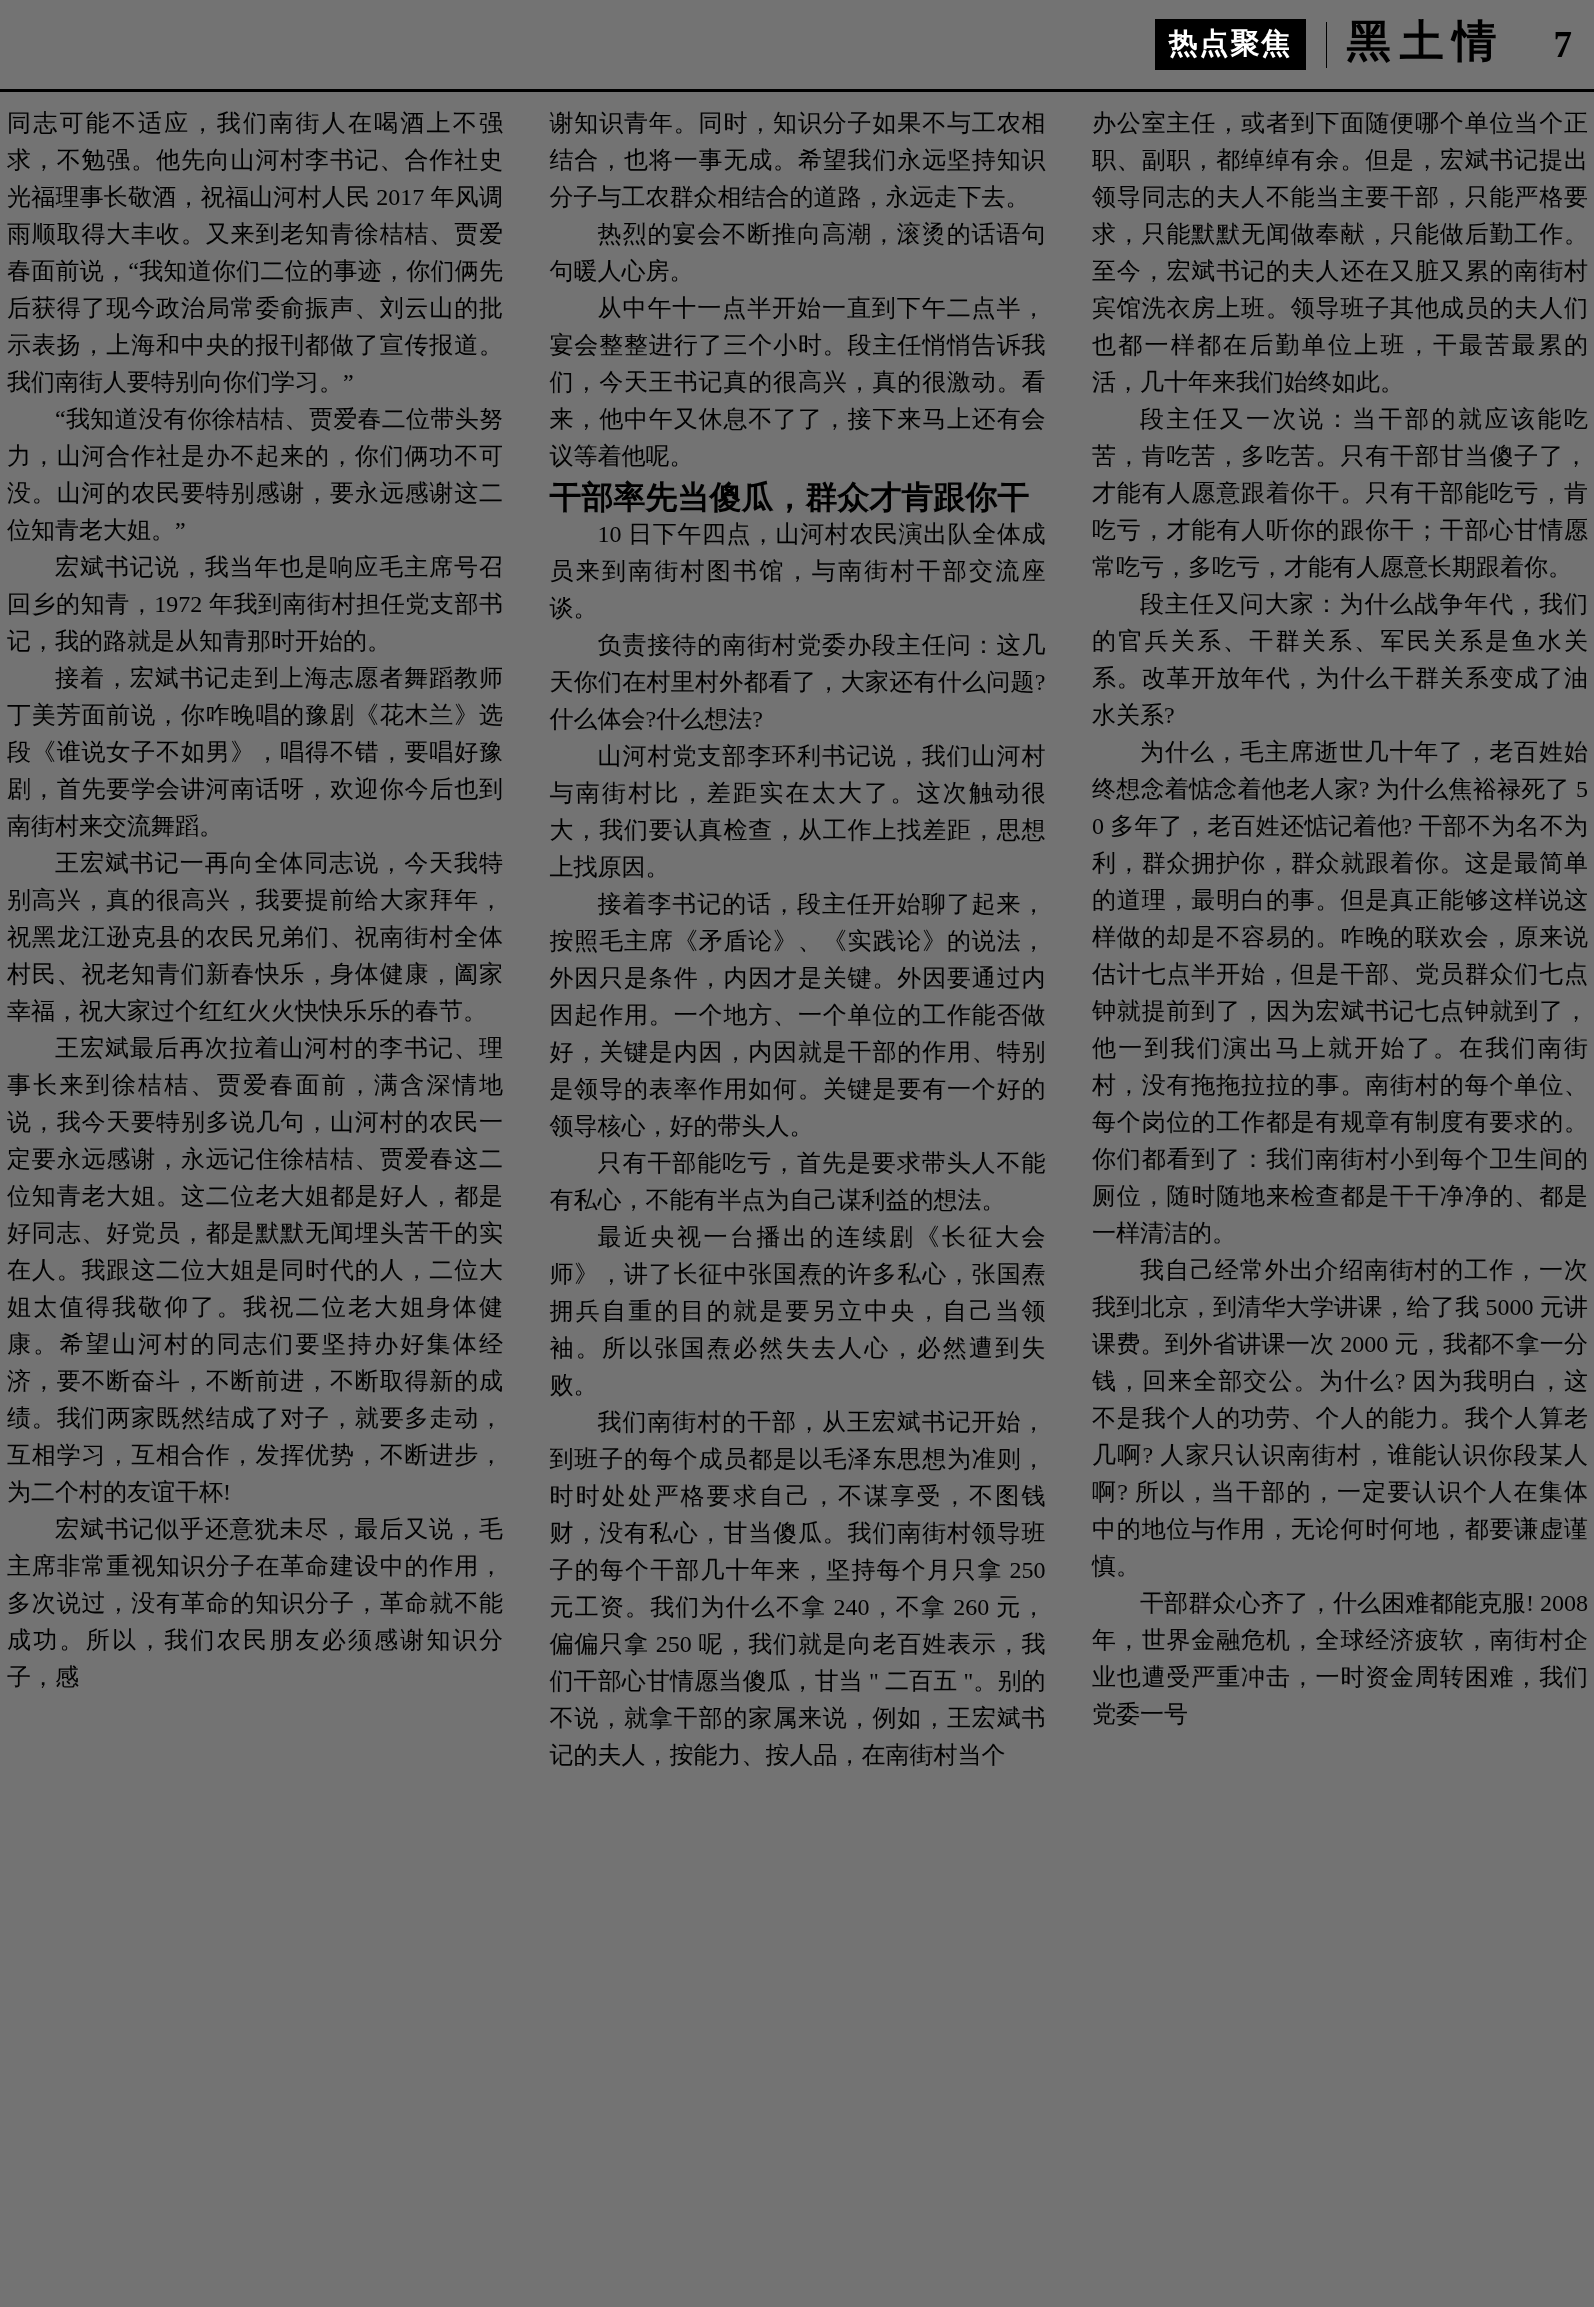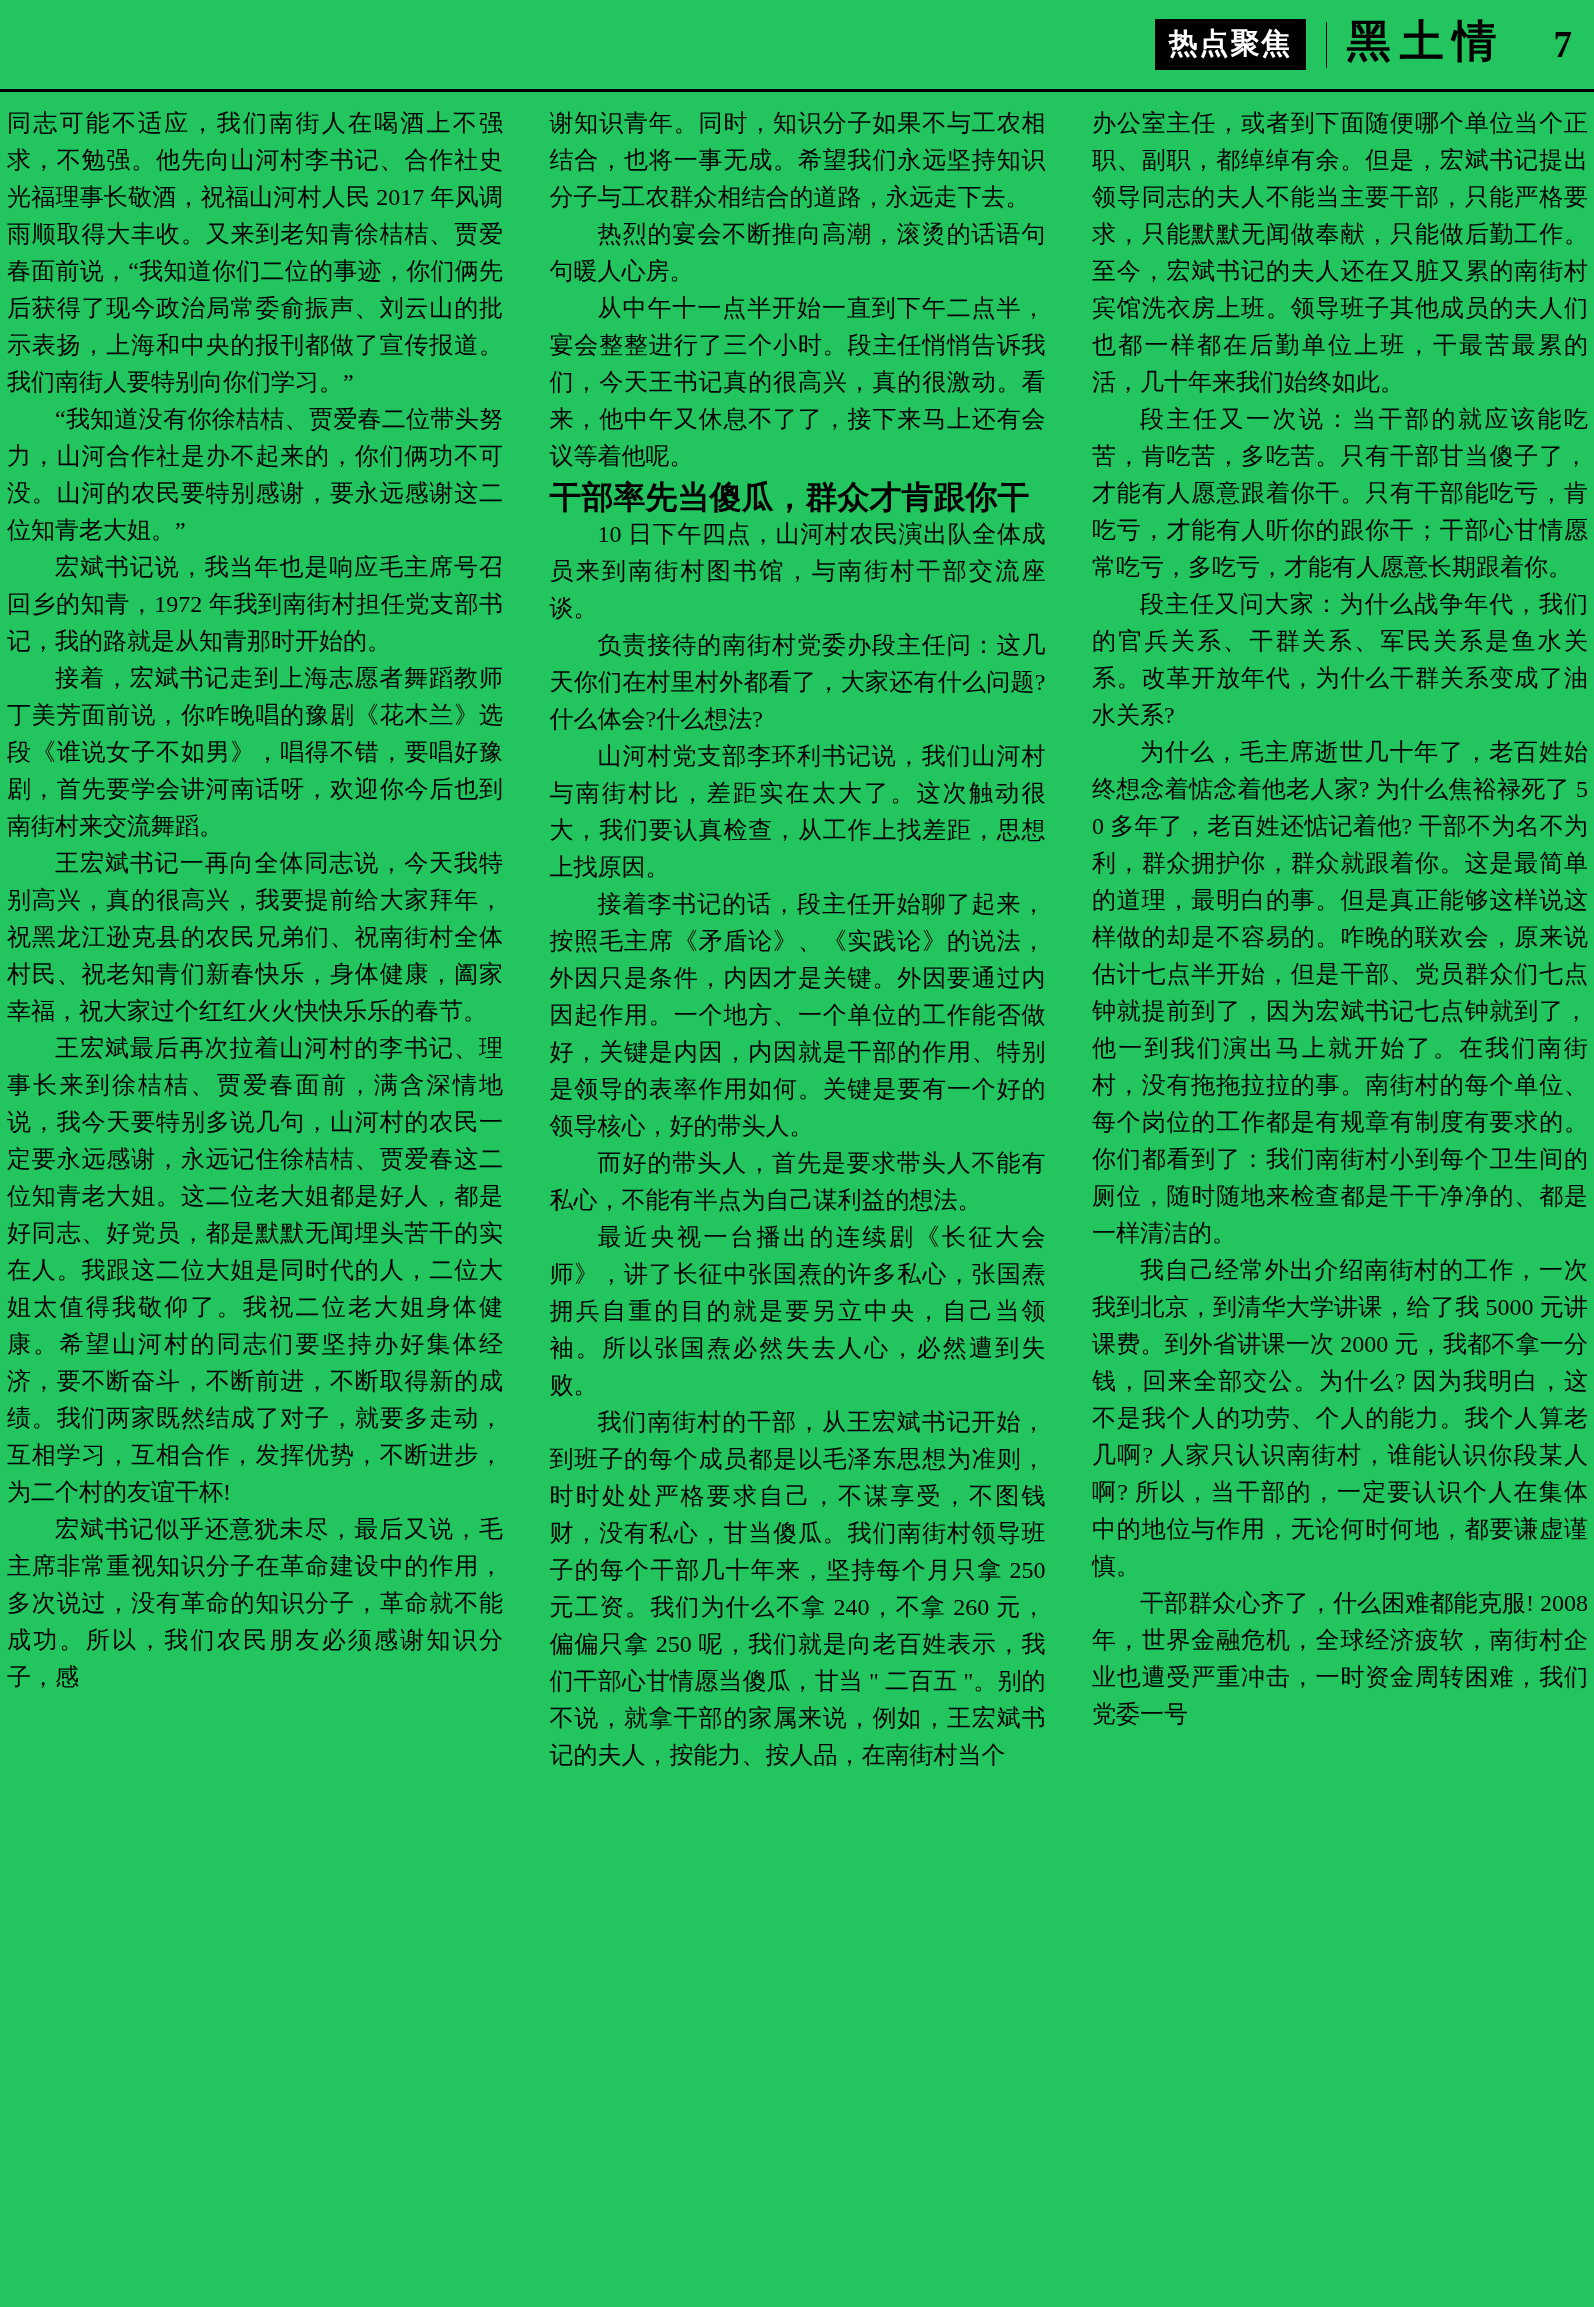--- a/index.html
+++ b/index.html
@@ -4,21 +4,21 @@
 <style>
   html, body {
     margin: 0;
     padding: 0;
     background: #ffffff;
   }
   .page {
     position: relative;
     width: 1595px;
     height: 2307px;
-    background: #22c55e;
+    background: #737373;
     font-family: "Liberation Serif", "DejaVu Serif", serif;
     color: #000000;
     box-sizing: border-box;
     overflow: hidden;
   }
   
   .header {
     position: absolute;
     top: 0;
     left: 0;
@@ -138,21 +138,21 @@
 
     <div class="column">
       <p class="para noindent">谢知识青年。同时，知识分子如果不与工农相结合，也将一事无成。希望我们永远坚持知识分子与工农群众相结合的道路，永远走下去。</p>
       <p class="para">热烈的宴会不断推向高潮，滚烫的话语句句暖人心房。</p>
       <p class="para">从中午十一点半开始一直到下午二点半，宴会整整进行了三个小时。段主任悄悄告诉我们，今天王书记真的很高兴，真的很激动。看来，他中午又休息不了了，接下来马上还有会议等着他呢。</p>
       <h3 class="subhead">干部率先当傻瓜，群众才肯跟你干</h3>
       <p class="para">10 日下午四点，山河村农民演出队全体成员来到南街村图书馆，与南街村干部交流座谈。</p>
       <p class="para">负责接待的南街村党委办段主任问：这几天你们在村里村外都看了，大家还有什么问题?什么体会?什么想法?</p>
       <p class="para">山河村党支部李环利书记说，我们山河村与南街村比，差距实在太大了。这次触动很大，我们要认真检查，从工作上找差距，思想上找原因。</p>
       <p class="para">接着李书记的话，段主任开始聊了起来，按照毛主席《矛盾论》、《实践论》的说法，外因只是条件，内因才是关键。外因要通过内因起作用。一个地方、一个单位的工作能否做好，关键是内因，内因就是干部的作用、特别是领导的表率作用如何。关键是要有一个好的领导核心，好的带头人。</p>
-      <p class="para">而好的带头人，首先是要求带头人不能有私心，不能有半点为自己谋利益的想法。</p>
+      <p class="para">只有干部能吃亏，首先是要求带头人不能有私心，不能有半点为自己谋利益的想法。</p>
       <p class="para">最近央视一台播出的连续剧《长征大会师》，讲了长征中张国焘的许多私心，张国焘拥兵自重的目的就是要另立中央，自己当领袖。所以张国焘必然失去人心，必然遭到失败。</p>
       <p class="para">我们南街村的干部，从王宏斌书记开始，到班子的每个成员都是以毛泽东思想为准则，时时处处严格要求自己，不谋享受，不图钱财，没有私心，甘当傻瓜。我们南街村领导班子的每个干部几十年来，坚持每个月只拿 250 元工资。我们为什么不拿 240，不拿 260 元，偏偏只拿 250 呢，我们就是向老百姓表示，我们干部心甘情愿当傻瓜，甘当 " 二百五 "。别的不说，就拿干部的家属来说，例如，王宏斌书记的夫人，按能力、按人品，在南街村当个</p>
     </div>
 
     <div class="column">
       <p class="para noindent">办公室主任，或者到下面随便哪个单位当个正职、副职，都绰绰有余。但是，宏斌书记提出领导同志的夫人不能当主要干部，只能严格要求，只能默默无闻做奉献，只能做后勤工作。至今，宏斌书记的夫人还在又脏又累的南街村宾馆洗衣房上班。领导班子其他成员的夫人们也都一样都在后勤单位上班，干最苦最累的活，几十年来我们始终如此。</p>
       <p class="para">段主任又一次说：当干部的就应该能吃苦，肯吃苦，多吃苦。只有干部甘当傻子了，才能有人愿意跟着你干。只有干部能吃亏，肯吃亏，才能有人听你的跟你干；干部心甘情愿常吃亏，多吃亏，才能有人愿意长期跟着你。</p>
       <p class="para">段主任又问大家：为什么战争年代，我们的官兵关系、干群关系、军民关系是鱼水关系。改革开放年代，为什么干群关系变成了油水关系?</p>
       <p class="para">为什么，毛主席逝世几十年了，老百姓始终想念着惦念着他老人家? 为什么焦裕禄死了 50 多年了，老百姓还惦记着他? 干部不为名不为利，群众拥护你，群众就跟着你。这是最简单的道理，最明白的事。但是真正能够这样说这样做的却是不容易的。咋晚的联欢会，原来说估计七点半开始，但是干部、党员群众们七点钟就提前到了，因为宏斌书记七点钟就到了，他一到我们演出马上就开始了。在我们南街村，没有拖拖拉拉的事。南街村的每个单位、每个岗位的工作都是有规章有制度有要求的。你们都看到了：我们南街村小到每个卫生间的厕位，随时随地来检查都是干干净净的、都是一样清洁的。</p>
       <p class="para">我自己经常外出介绍南街村的工作，一次我到北京，到清华大学讲课，给了我 5000 元讲课费。到外省讲课一次 2000 元，我都不拿一分钱，回来全部交公。为什么? 因为我明白，这不是我个人的功劳、个人的能力。我个人算老几啊? 人家只认识南街村，谁能认识你段某人啊? 所以，当干部的，一定要认识个人在集体中的地位与作用，无论何时何地，都要谦虚谨慎。</p>

